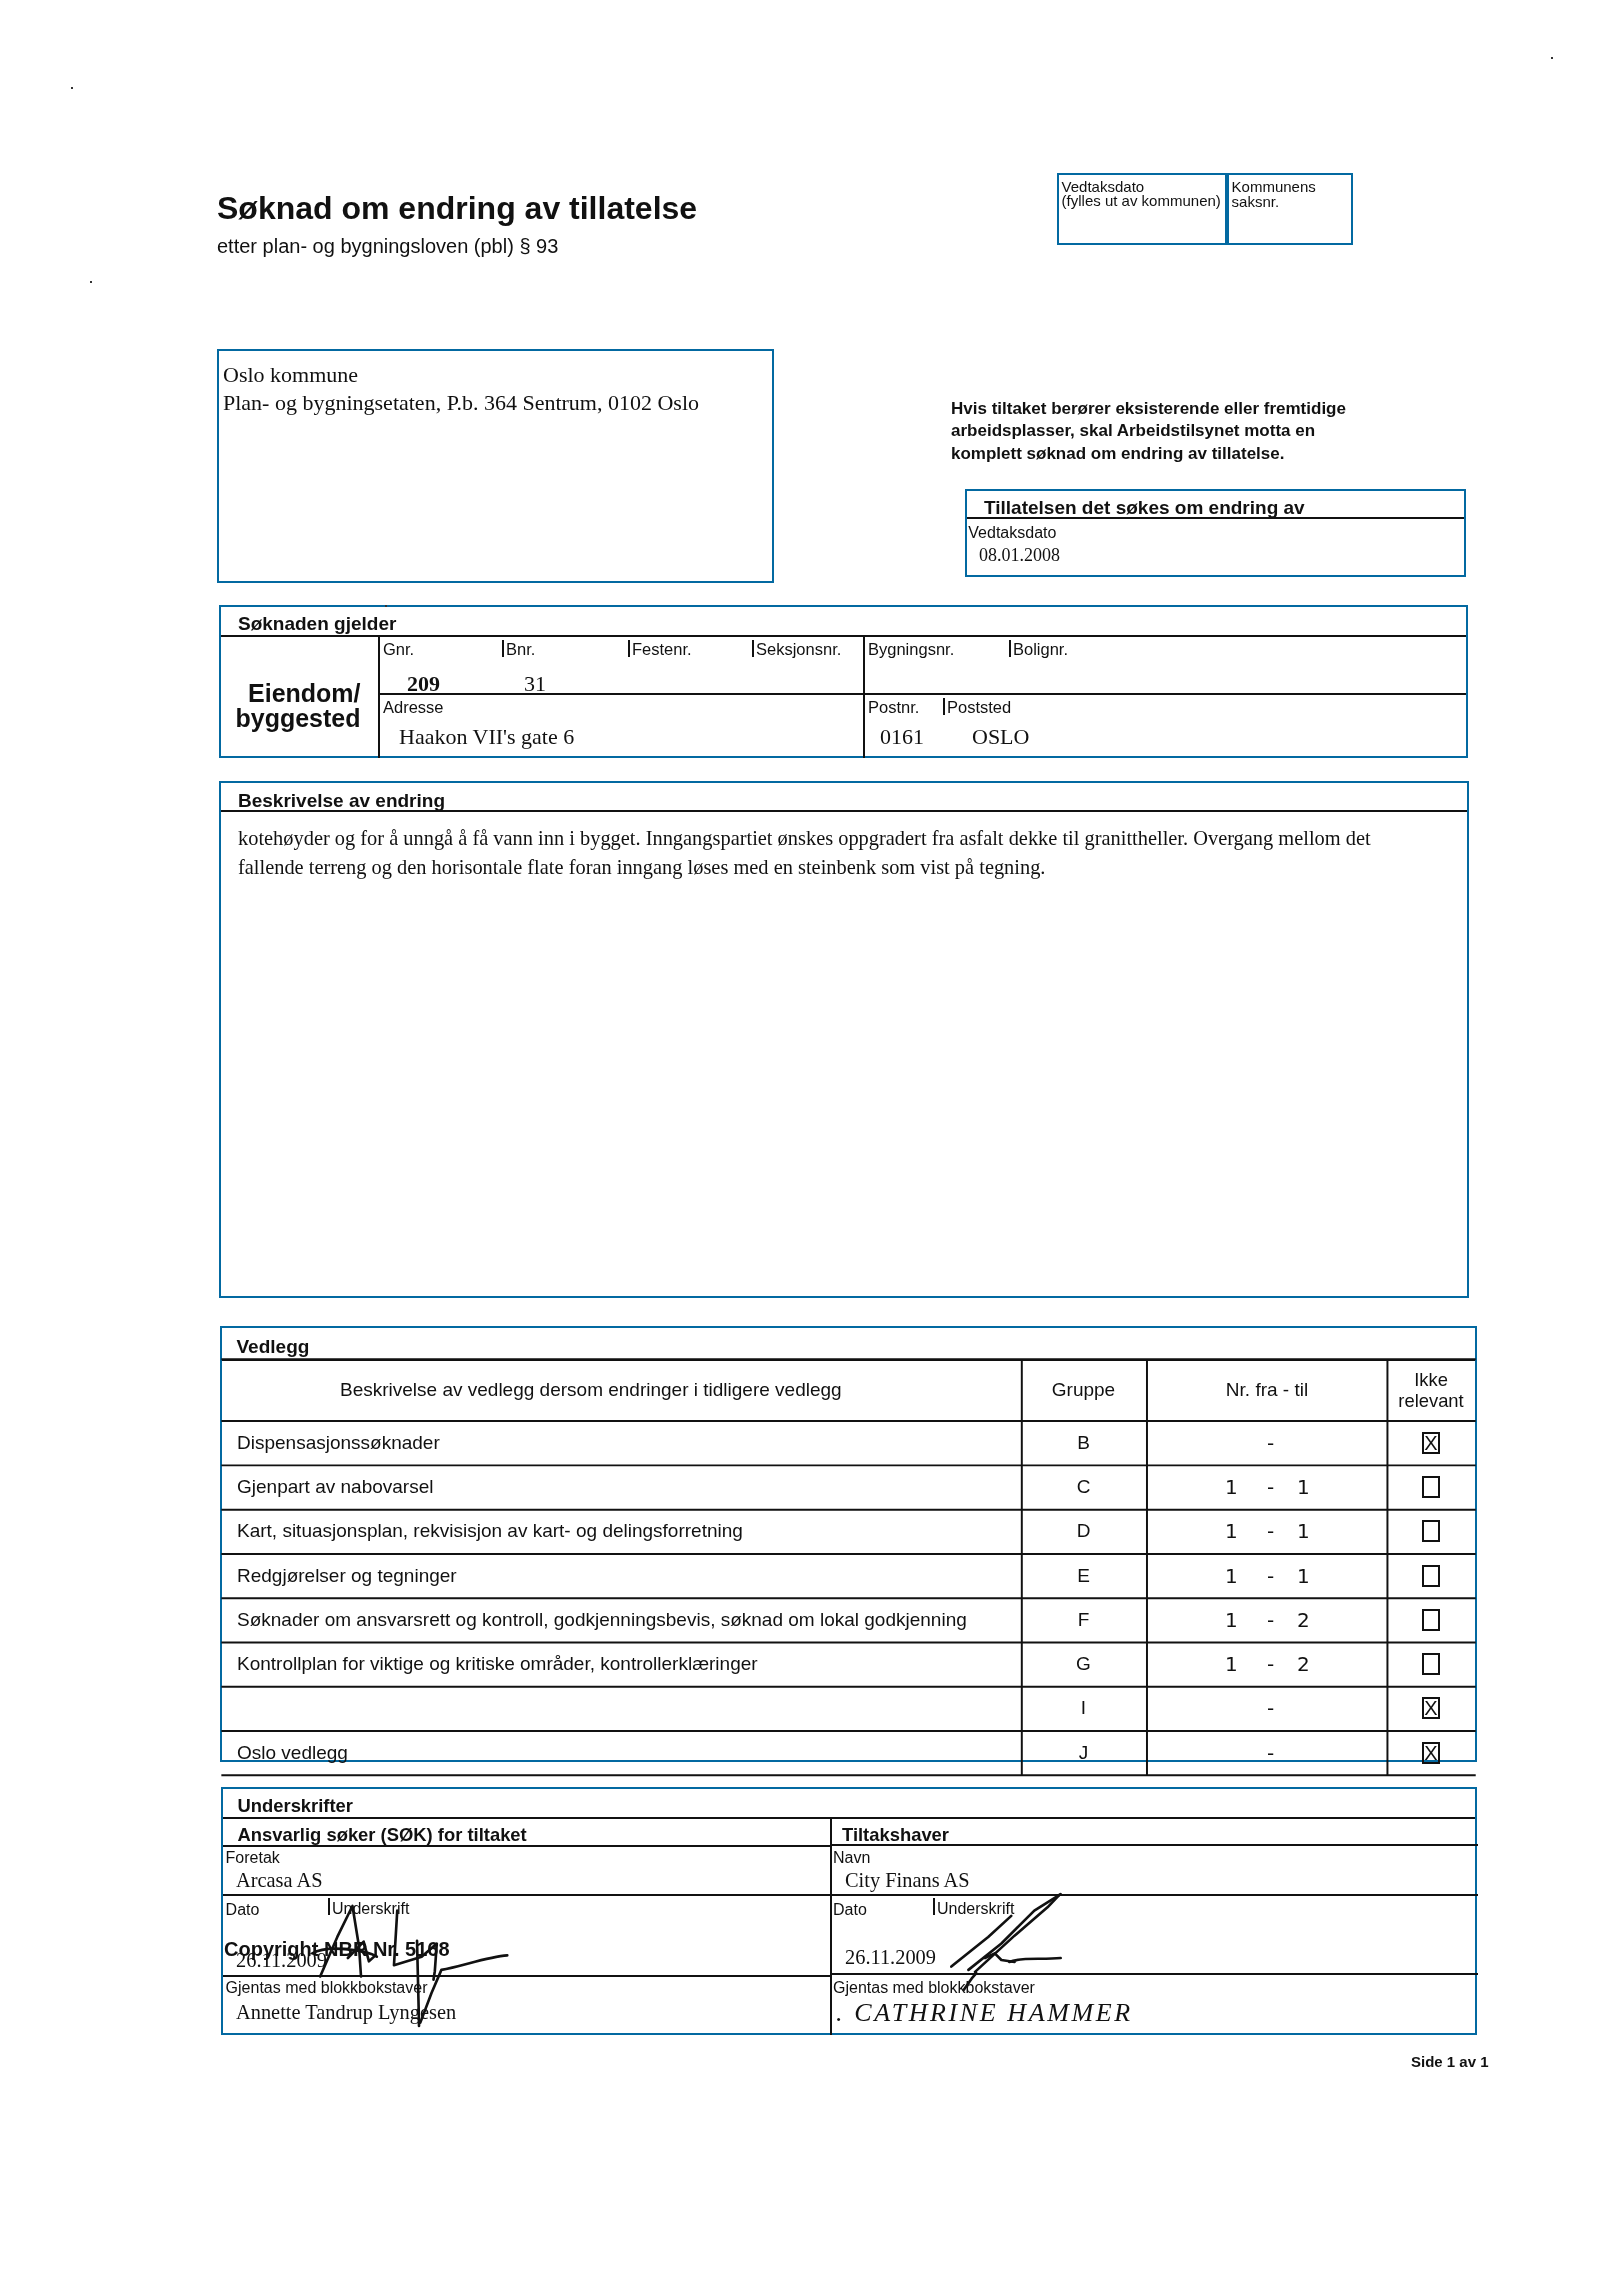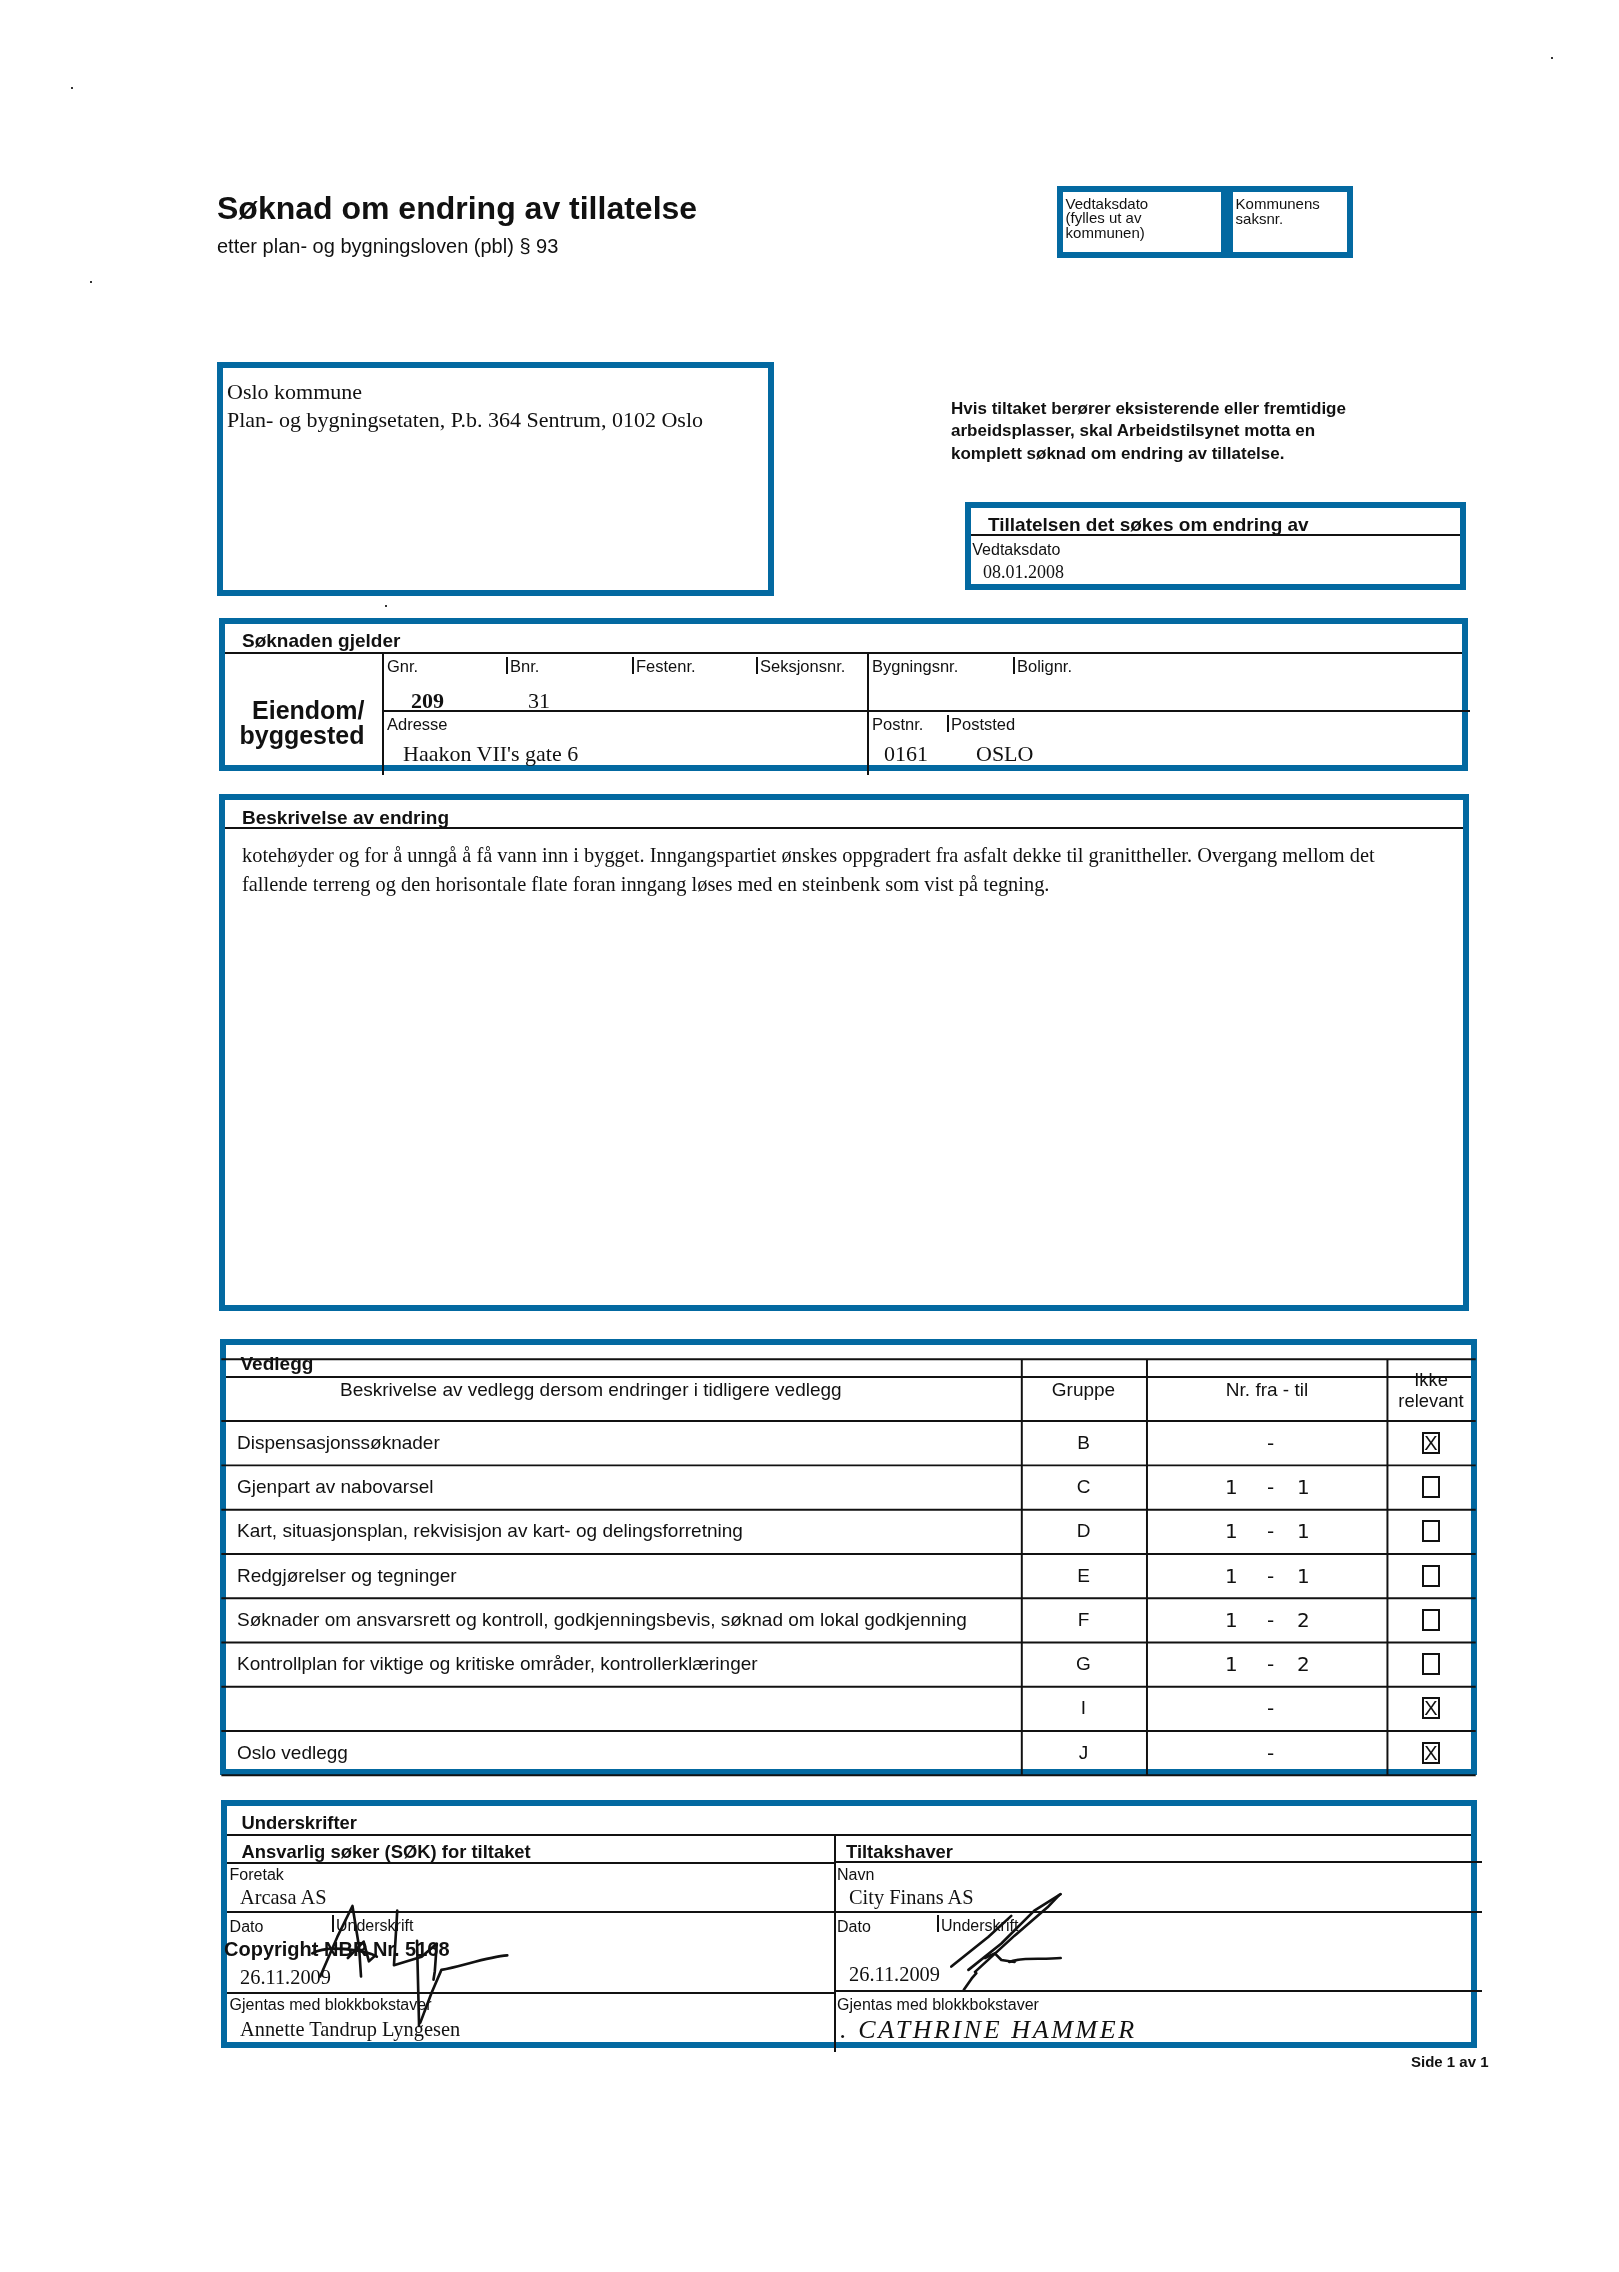--- a/index.html
+++ b/index.html
@@ -1,20 +1,20 @@
 <!DOCTYPE html>
 <html style="font-size:10.5px"><head>
 <meta charset="utf-8">
 <style>
   html, body { margin: 0; padding: 0; background: #ffffff; }
   body { width: 1620px; height: 2273px; position: relative; overflow: hidden; color: #111; }
   .sans { font-family: "Liberation Sans", "DejaVu Sans", sans-serif; }
   .serif { font-family: "Liberation Serif", "DejaVu Serif", serif; }
   .abs { position: absolute; box-sizing: border-box; }
-  .box { border: 6px solid #0369a1; margin-top: 13px; }
+  .box { border: 2px solid #0369a1; }
   .hl { position: absolute; height: 0; border-top: 2px solid #111; }
   .vl { position: absolute; width: 0; border-left: 2px solid #111; }
   .lbl { font-family: "Liberation Sans", sans-serif; font-size: 16.5px; line-height: 1; position: absolute; }
   .val { font-family: "Liberation Serif", serif; font-size: 22px; line-height: 1; position: absolute; }
   .hdr { font-family: "Liberation Sans", sans-serif; font-weight: bold; font-size: 19px; position: absolute; line-height: 1; }
   .tick { position: absolute; width: 0; height: 17px; border-left: 2px solid #111; }
 
   #title { left: 217px; top: 190px; font-size: 32px; font-weight: bold; }
   #subtitle { left: 217px; top: 235px; font-size: 20px; }
 

